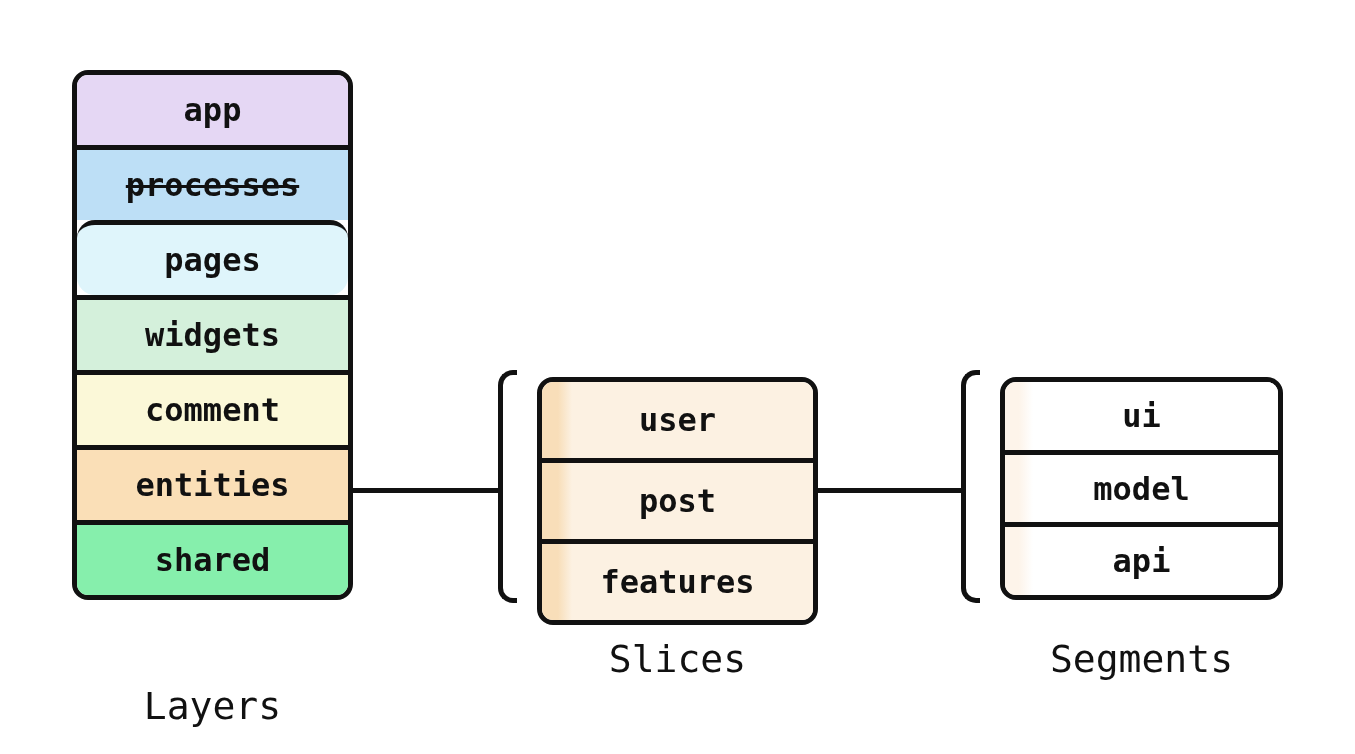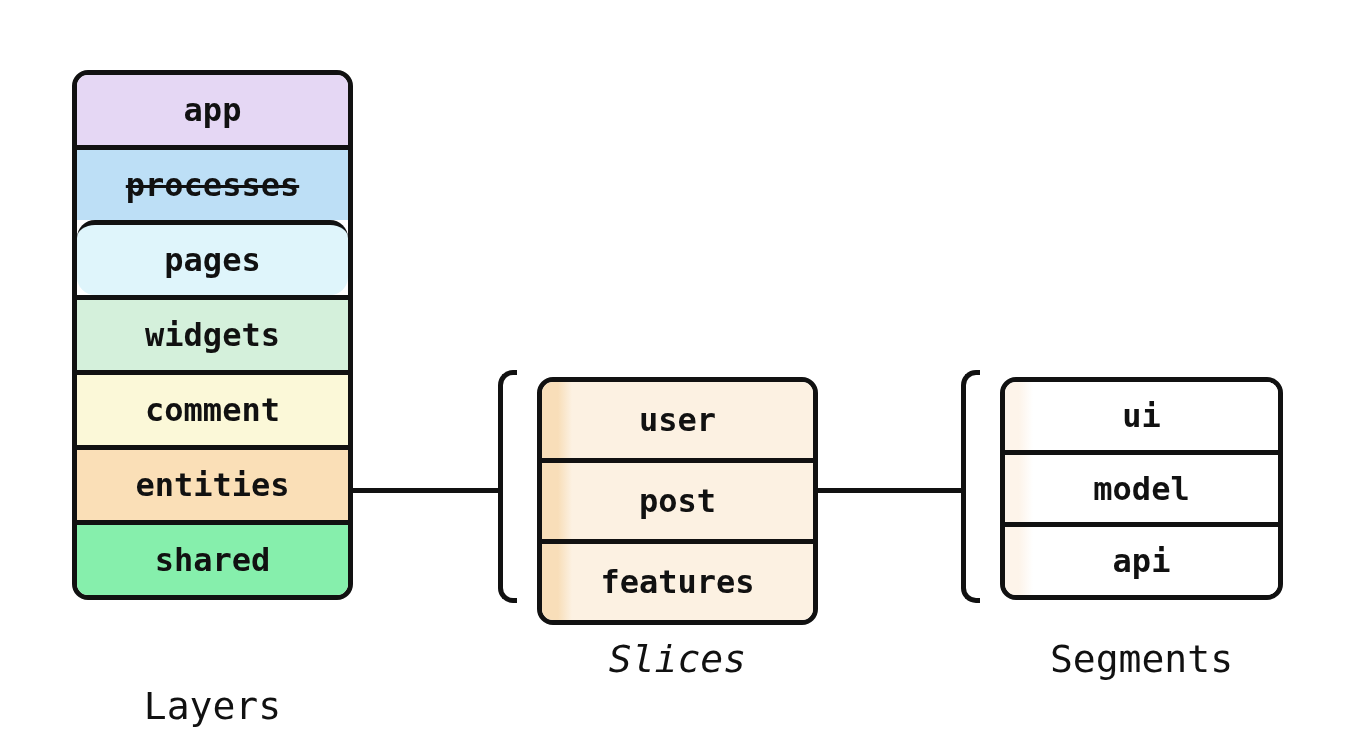--- a/index.html
+++ b/index.html
@@ -86,21 +86,21 @@
   .caption {
     position: absolute;
     top: 638px;
     font-size: 38px;
     font-weight: normal;
     color: var(--stroke);
     text-align: center;
     line-height: 1.15;
   }
   #caption-layers   { left: 72px;   width: 281px; margin-top: 47px; }
-  #caption-slices   { left: 537px;  width: 281px; font-style: italic; }
+  #caption-slices   { left: 537px;  width: 281px; }
   #caption-segments { left: 1000px; width: 283px; }
 </style>
 </head>
 <body>
 
 <div class="canvas" style="--stroke: #111111; --slices-accent: #F8DEB9; --slices-row: #FCF1E2; --segments-accent: #FDF4EA; --segments-row: #FFFFFF;">
 
   <div class="box" id="layers-box">
     <div class="row" style="background: rgb(229, 215, 244);">
       <span>app</span>

